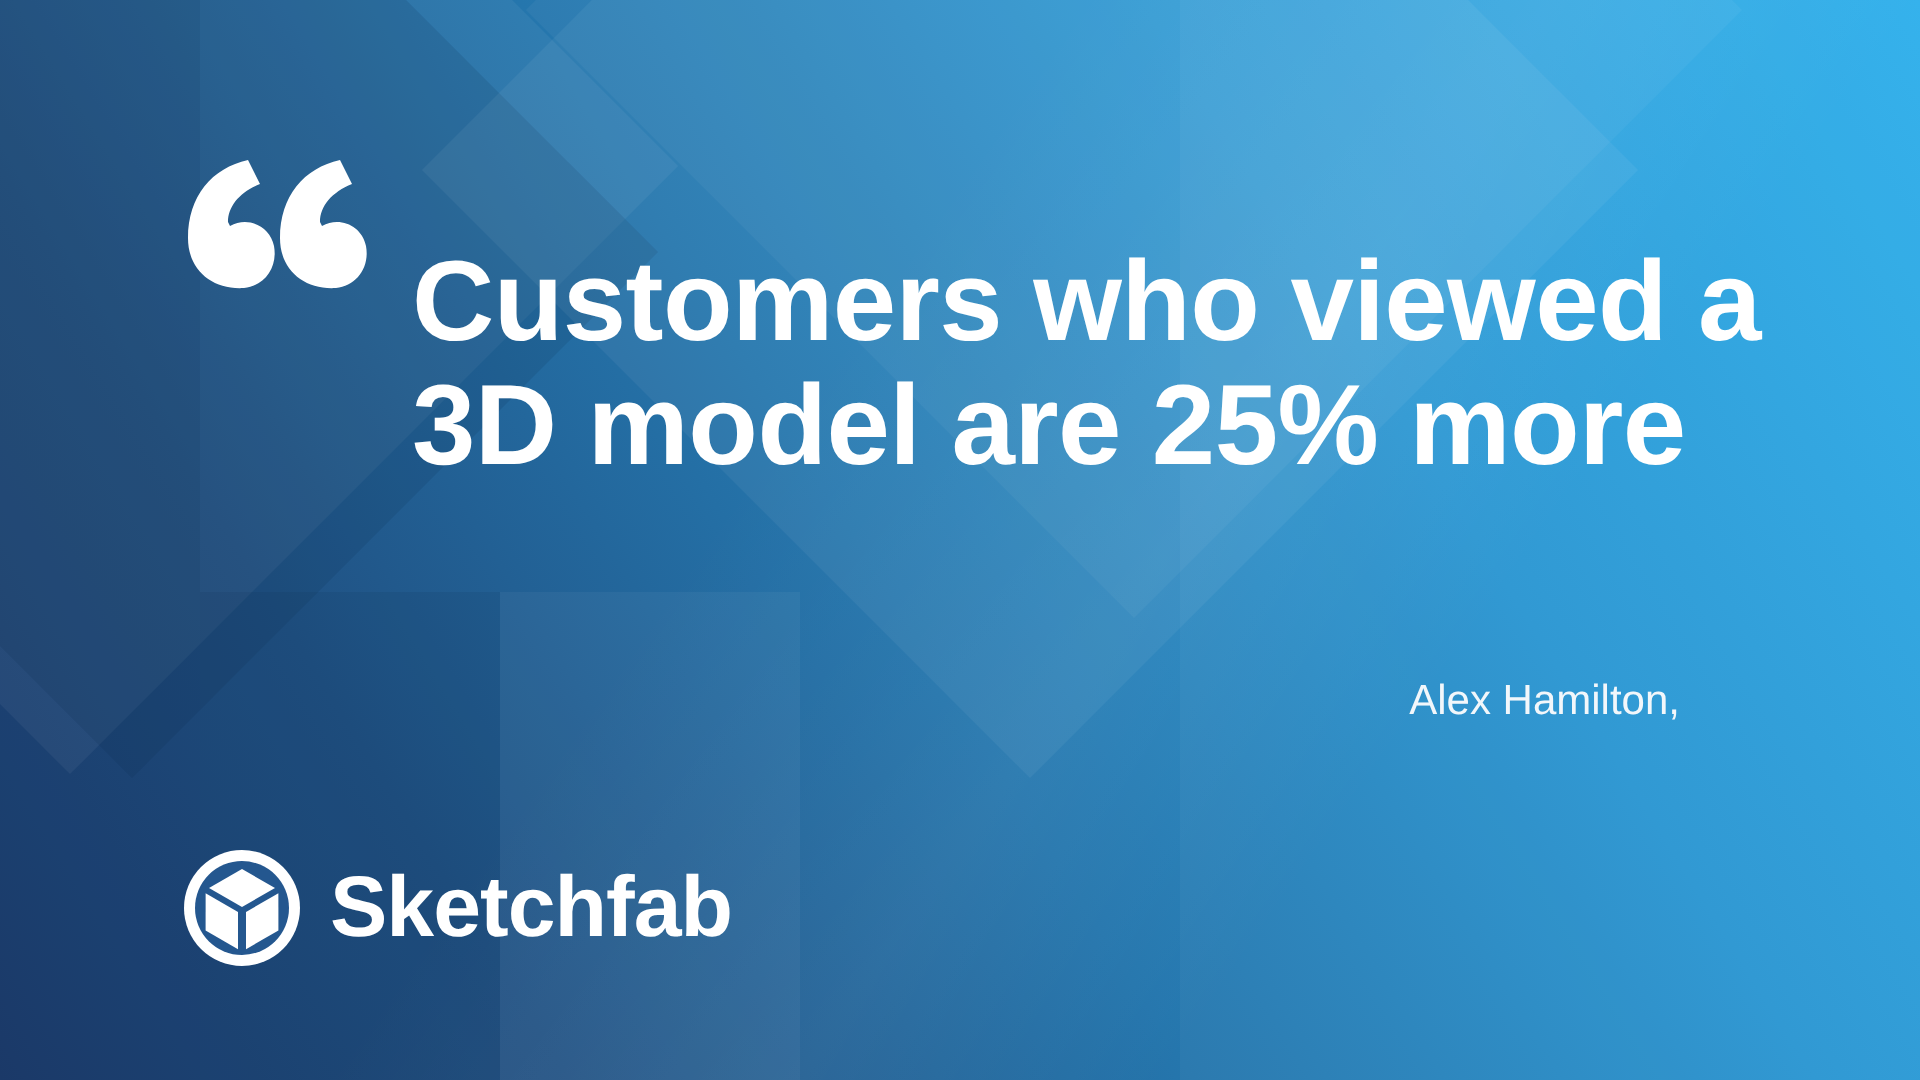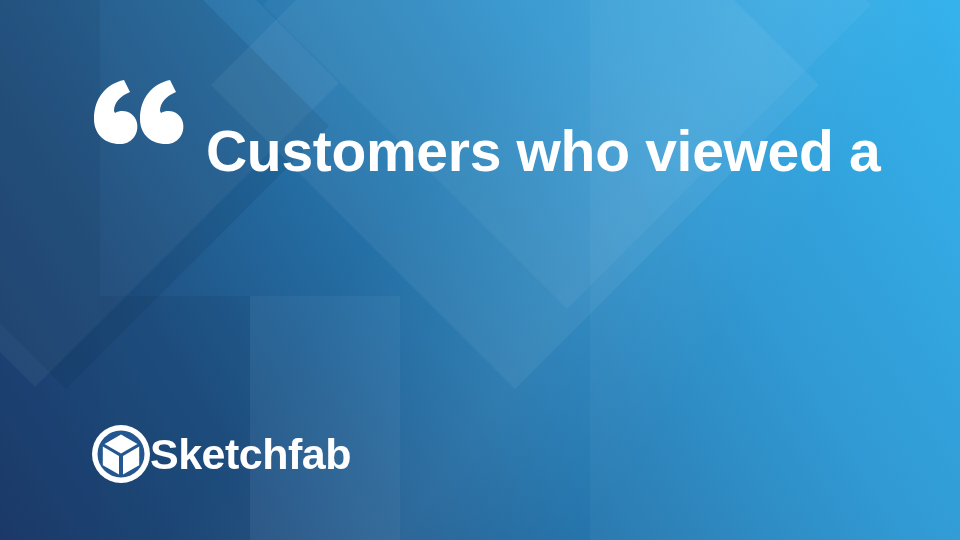--- a/index.html
+++ b/index.html
@@ -132,20 +132,21 @@
     line-height:27px;
   }
   .attribution .ln { display:block; }
 
   
   .logo {
     position:absolute;
     left:92px; top:425px;
     display:flex;
     align-items:center;
+    gap:15px;
   }
   .logo-mark { width:58px; height:58px; display:block; }
   .logo-word {
     color:#ffffff;
     font-size:43px;
     font-weight:bold;
     letter-spacing:-0.5px;
     line-height:43px;
   }
 </style>
@@ -170,23 +171,25 @@
 
     <div class="quote-mark">
       <svg viewBox="0 0 110 100" width="110" height="100" aria-hidden="true">
         <path fill="#ffffff" d="M6 63 C6 42 18 28 36 24 L42 36 C32 40 26 47 26 55 L27 57 C36 52 47 57 49 67 C51 78 44 87 34 88 C18 89 6 79 6 63 Z"></path>
         <path fill="#ffffff" d="M52 63 C52 42 64 28 82 24 L88 36 C78 40 72 47 72 55 L73 57 C82 52 93 57 95 67 C97 78 90 87 80 88 C64 89 52 79 52 63 Z"></path>
       </svg>
     </div>
 
     <div class="headline">
       <span class="ln">Customers who viewed a</span>
+      <span class="ln">3D model are 25% more</span>
     </div>
 
     <div class="attribution">
+      <span class="ln">Alex Hamilton,</span>
     </div>
 
     <div class="logo">
       <span class="logo-mark">
         <svg viewBox="0 0 58 58" width="58" height="58" aria-hidden="true">
           <circle cx="29" cy="29" r="29" fill="#ffffff"></circle>
           <circle cx="29" cy="29" r="23.5" fill="#24578f"></circle>
           <path fill="#ffffff" d="M29 9.5 L45.5 19 L29 28.5 L12.5 19 Z"></path>
           <path fill="#ffffff" d="M10.8 21.6 L27 31 L27 49.6 L10.8 40.2 Z"></path>
           <path fill="#ffffff" d="M47.2 21.6 L47.2 40.2 L31 49.6 L31 31 Z"></path>

